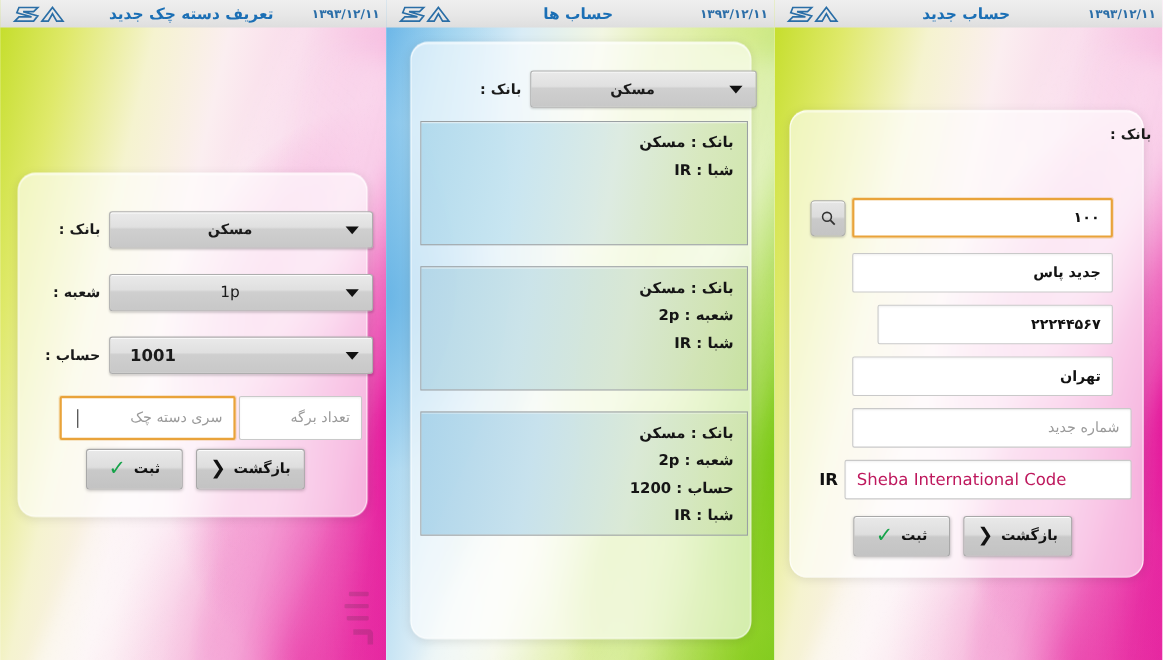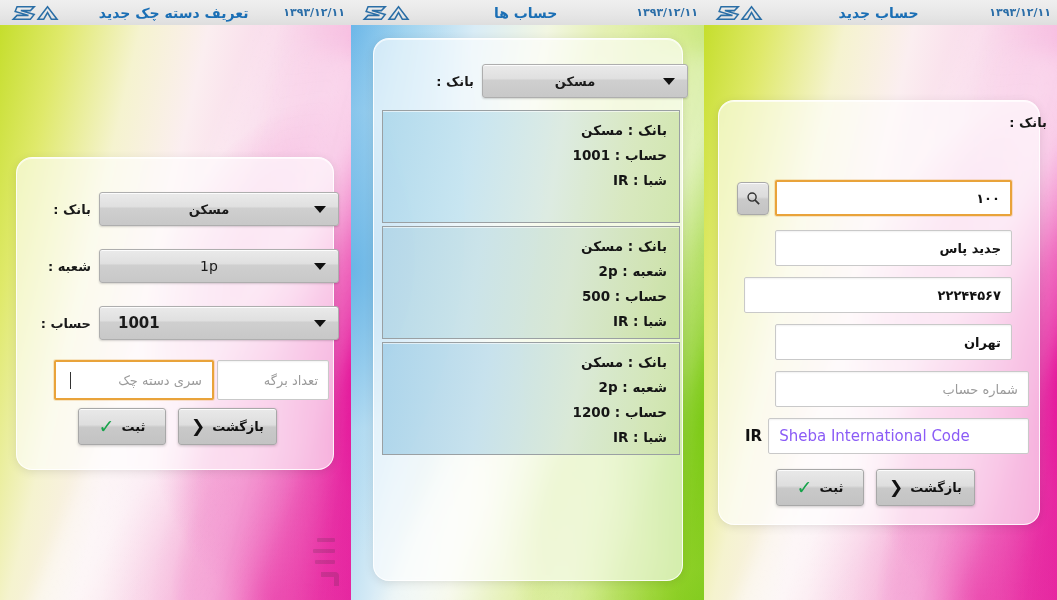--- a/index.html
+++ b/index.html
@@ -114,21 +114,21 @@
     border-radius: 2px;
     height: 36px;
     display: flex; align-items: center;
     padding: 0 10px;
     font-size: 13px;
     box-shadow: inset 0 1px 2px rgba(0,0,0,0.06);
     direction: rtl;
   }
   .inp .val { color: #111; font-weight: bold; width: 100%; text-align: right; }
   .inp .ph  { color: #9a9a9a; font-weight: normal; width: 100%; text-align: right; }
-  .inp .ph.ltr { direction: ltr; text-align: left; font-size: 15px; color: #8b5cf6; }
+  .inp .ph.ltr { direction: ltr; text-align: left; font-size: 15px; color: #be185d; }
   .inp.focused { border: 2px solid #e9a33a; box-shadow: 0 0 0 1px rgba(233,163,58,0.25); justify-content: center; }
   .inp .caretbar {
     display: inline-block; width: 1px; height: 17px;
     background: #333; margin-right: 2px; vertical-align: middle;
     position: absolute; left: 14px;
   }
 
   
   .searchbtn {
     width: 32px; height: 33px;
@@ -156,32 +156,32 @@
   }
   .check { color: #16a34a; font-size: 19px; font-weight: bold; line-height: 1; }
   .chev  { color: #111;    font-size: 17px; font-weight: bold; line-height: 1; }
 
   
   .s1-bankrow { position: absolute; z-index: 6; right: 10px; top: 115px; width: 302px; display: flex; align-items: center; gap: 8px; }
   .s1-bankrow .sel { width: 235px; }
   .s1-f1 { position: absolute; z-index: 6; right: 45px; top: 180px; width: 237px; }
   .s1-sb { position: absolute; z-index: 6; right: 288px; top: 182px; }
   .s1-f2 { position: absolute; z-index: 6; right: 45px; top: 230px; width: 237px; }
-  .s1-f3 { position: absolute; z-index: 6; right: 45px; top: 277px; width: 268px; }
+  .s1-f3 { position: absolute; z-index: 6; right: 45px; top: 277px; width: 214px; }
   .s1-f4 { position: absolute; z-index: 6; right: 45px; top: 324px; width: 237px; }
   .s1-f5 { position: absolute; z-index: 6; right: 28px; top: 371px; width: 254px; }
   .s1-sheba { position: absolute; z-index: 6; right: 28px; top: 418px; width: 284px; display: flex; align-items: center; gap: 6px; }
   .s1-sheba .inp { flex: 1 1 auto; }
   .ir-lab { font-size: 15px; font-weight: bold; color: #111; direction: ltr; flex: 0 0 auto; }
   .s1-btns { position: absolute; z-index: 6; right: 82px; top: 469px; display: flex; gap: 12px; }
 
   
   .s2-bankrow { position: absolute; z-index: 6; right: 16px; top: 64px; width: 290px; display: flex; align-items: center; gap: 8px; }
   .s2-bankrow .sel { width: 206px; }
-  .s2-list { position: absolute; z-index: 6; right: 24px; top: 110px; width: 298px; display: flex; flex-direction: column; gap: 3px; }
+  .s2-list { position: absolute; z-index: 6; right: 24px; top: 110px; width: 298px; display: flex; flex-direction: column; gap: 19px; }
   .acct-card {
     height: 113px;
     border: 1px solid #9aa0a3;
     background: linear-gradient(100deg, rgba(175,216,236,0.95) 0%, rgba(198,228,240,0.95) 30%, rgba(219,234,225,0.95) 58%, rgba(214,231,189,0.95) 82%, rgba(206,229,170,0.95) 100%);
     box-shadow: inset 0 1px 0 rgba(255,255,255,0.6);
     padding: 7px 12px 0 8px;
     direction: rtl;
   }
   .acct-card.c2 { background: linear-gradient(100deg, rgba(178,214,232,0.95) 0%, rgba(200,226,232,0.95) 32%, rgba(214,230,210,0.95) 62%, rgba(206,226,175,0.95) 88%, rgba(198,224,160,0.95) 100%); }
   .acct-card.c3 { background: linear-gradient(100deg, rgba(168,210,234,0.95) 0%, rgba(196,224,236,0.95) 34%, rgba(216,232,214,0.95) 64%, rgba(210,229,182,0.95) 88%, rgba(202,226,166,0.95) 100%); }
@@ -262,21 +262,21 @@
     </div>
 
     <div class="s1-f4">
       <div class="inp">
         <span class="val">تهران</span>
       </div>
     </div>
 
     <div class="s1-f5">
       <div class="inp">
-        <span class="ph">شماره حساب</span>
+        <span class="ph">شماره جدید</span>
       </div>
     </div>
 
     <div class="s1-sheba">
       <div class="inp">
         <span class="ph ltr">Sheba International Code</span>
       </div>
       <div class="ir-lab">IR</div>
     </div>
 
@@ -320,41 +320,33 @@
     </div>
 
     <div class="s2-list">
 
       <div class="acct-card c1">
         <div class="acct-line">
           <span>بانک :</span>
           <span>مسکن</span>
         </div>
         <div class="acct-line">
-          <span>حساب :</span>
-          <span class="num">1001</span>
-        </div>
-        <div class="acct-line">
           <span>شبا :</span>
           <span class="num">IR</span>
         </div>
       </div>
 
       <div class="acct-card c2">
         <div class="acct-line">
           <span>بانک :</span>
           <span>مسکن</span>
         </div>
         <div class="acct-line">
           <span>شعبه :</span>
           <span class="num">2p</span>
-        </div>
-        <div class="acct-line">
-          <span>حساب :</span>
-          <span class="num">500</span>
         </div>
         <div class="acct-line">
           <span>شبا :</span>
           <span class="num">IR</span>
         </div>
       </div>
 
       <div class="acct-card c3">
         <div class="acct-line">
           <span>بانک :</span>

